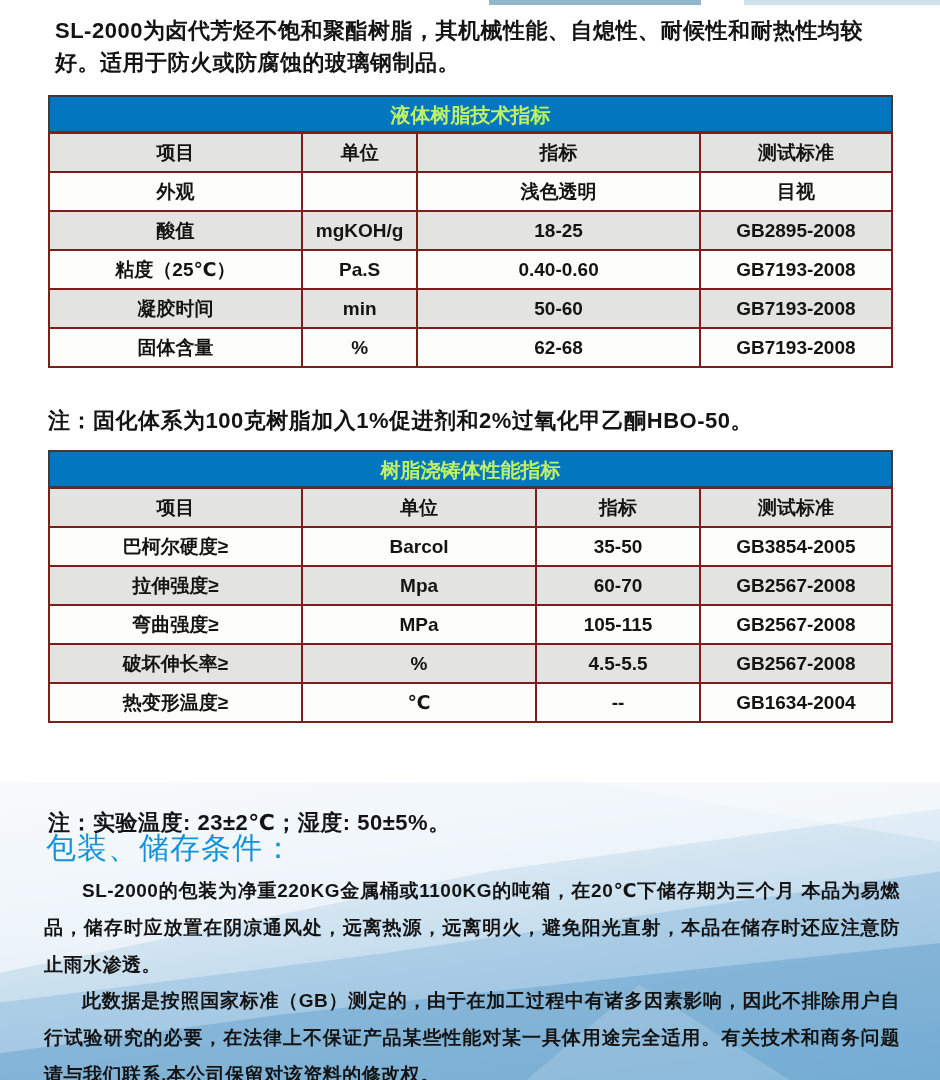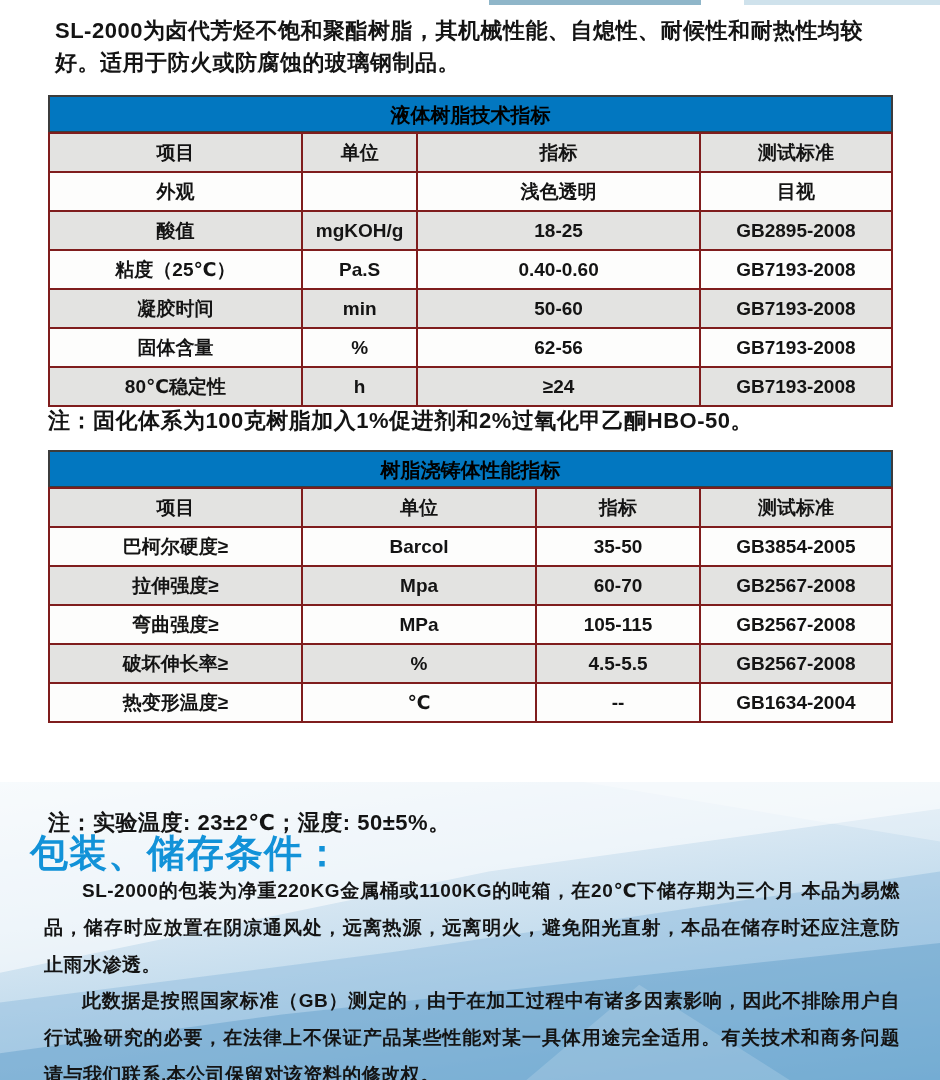--- a/index.html
+++ b/index.html
@@ -40,21 +40,21 @@
   .intro{
     left:55px;top:15px;width:842px;
     font-size:22px;line-height:32px;font-weight:600;
     letter-spacing:0.5px;
   }
 
   .tbl-wrap{width:845px;}
   .tbl-banner{
     height:37px;line-height:37px;
     background:var(--banner-blue,#0277c0);
-    color:#000000;font-size:20px;font-weight:700;
+    color:#bef264;font-size:20px;font-weight:700;
     text-align:center;
     border:2px solid #3c3c3c;border-bottom:1px solid #3c3c3c;
     box-sizing:border-box;
   }
   table{
     border-collapse:collapse;table-layout:fixed;
     width:845px;
     border:2px solid #3c3c3c;
   }
   th,td{
@@ -72,22 +72,22 @@
   .t2{left:48px;top:450px;}
 
   .note{
     left:48px;font-size:22px;font-weight:700;letter-spacing:0.5px;
     white-space:nowrap;
   }
   .note1{top:406px;}
   .note2{top:796px;margin-top:12px;}
 
   .section-title{
-    left:30px;top:828px;
-    font-size:38px;font-weight:700;
+    left:46px;top:828px;
+    font-size:30px;font-weight:400;
     color:var(--heading-blue,#1292d8);
     letter-spacing:1px;
   }
 
   .para{
     left:44px;width:856px;
     font-size:19px;line-height:37px;font-weight:600;
     text-indent:2em;letter-spacing:0.5px;text-align:justify;
   }
   .para1{top:872px;}
@@ -149,27 +149,21 @@
           </tr>
           <tr>
             <td>凝胶时间</td>
             <td>min</td>
             <td>50-60</td>
             <td>GB7193-2008</td>
           </tr>
           <tr>
             <td>固体含量</td>
             <td>%</td>
-            <td>62-56</td>
-            <td>GB7193-2008</td>
-          </tr>
-          <tr>
-            <td>80℃稳定性</td>
-            <td>h</td>
-            <td>≥24</td>
+            <td>62-68</td>
             <td>GB7193-2008</td>
           </tr>
         </tbody>
     </table>
   </div>
 
   <div class="layer note note1">注：固化体系为100克树脂加入1%促进剂和2%过氧化甲乙酮HBO-50。</div>
 
   <div class="layer tbl-wrap t2">
     <div class="tbl-banner">树脂浇铸体性能指标</div>

